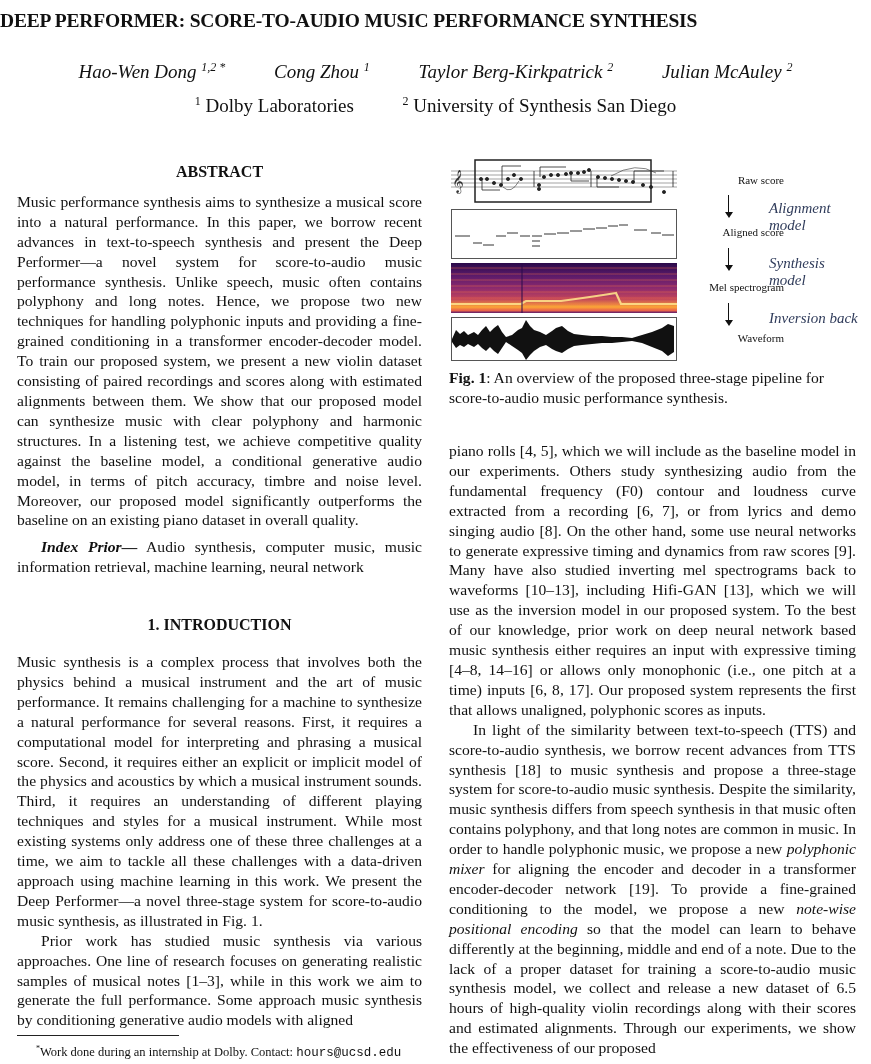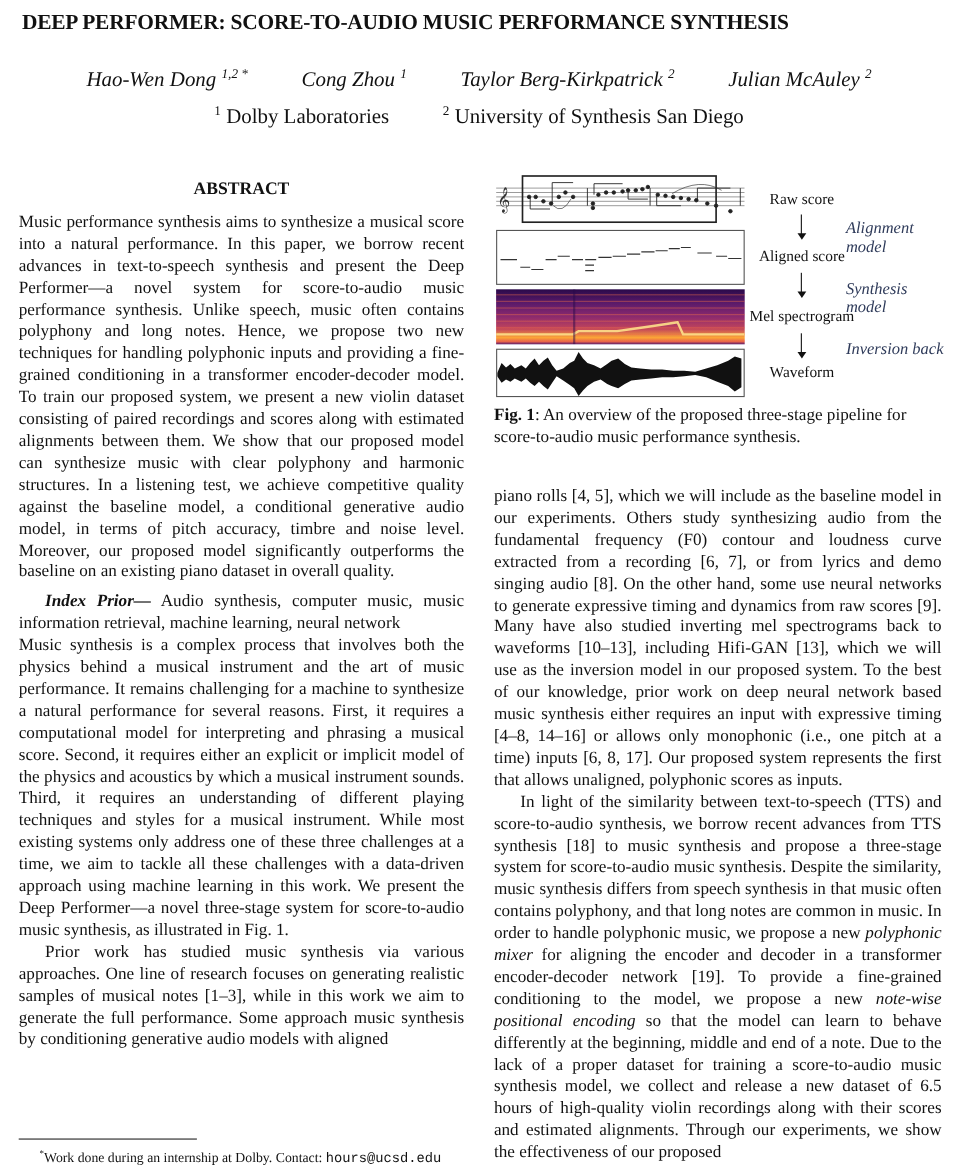--- a/index.html
+++ b/index.html
@@ -2,21 +2,21 @@
 <html><head>
 <meta charset="utf-8">
 <style>
   html, body { margin: 0; padding: 0; background: #ffffff; }
   body {
     width: 871px; height: 1064px; overflow: hidden; position: relative;
     font-family: "Liberation Serif", "DejaVu Serif", serif;
     color: #111111;
   }
   .title {
-    position: absolute; left: 0; top: 10px; width: 737px; text-align: center;
+    position: absolute; left: 0; top: 10px; width: 737px; text-align: left;
     font-weight: bold; font-size: 19.5px; letter-spacing: -0.2px;
   }
   .authors {
     position: absolute; left: 0; top: 60px; width: 871px; text-align: center;
     font-style: italic; font-size: 19px;
   }
   .authors span.author { margin: 0 22px; }
   .authors sup { font-size: 12px; font-style: italic; }
   .affils {
     position: absolute; left: 0; top: 94px; width: 871px; text-align: center;
@@ -43,21 +43,21 @@
   .footnote {
     position: absolute; left: 36px; top: 1041px; font-size: 12.5px; line-height: 15px;
   }
   .footnote .mono { font-family: "Liberation Mono", "DejaVu Sans Mono", monospace; font-size: 12.5px; }
   .footnote sup { font-size: 8px; }
 
   
   .figure { position: absolute; left: 449px; top: 157px; width: 410px; height: 200px; }
   .fig-panel { position: absolute; left: 2px; width: 224px; border: 1px solid #555; background: #fff; }
   .stage-label {
-    position: absolute; font-size: 14px; text-align: center; width: 110px; left: 225px;
+    position: absolute; font-size: 11px; text-align: right; width: 110px; left: 225px;
   }
   .arrow {
     position: absolute; left: 279px; width: 1px; height: 20px; background: #111;
   }
   .arrow::after {
     content: ""; position: absolute; left: -3.5px; bottom: -3px;
     border-left: 4px solid transparent; border-right: 4px solid transparent; border-top: 6px solid #111;
   }
   .model-label {
     position: absolute; left: 320px; font-style: italic; font-size: 15px; color: #2f3b5a;
@@ -81,20 +81,21 @@
 
 <div class="affils">
   <span class="aff"><sup>1</sup> <span>Dolby Laboratories</span></span>
   <span class="aff"><sup>2</sup> <span>University of Synthesis San Diego</span></span>
 </div>
 
 <div class="col col-left">
   <h2 class="sec-head abs-head">ABSTRACT</h2>
   <p>Music performance synthesis aims to synthesize a musical score into a natural performance.  In this paper, we borrow recent advances in text-to-speech synthesis and present the Deep Performer—a novel system for score-to-audio music performance synthesis.  Unlike speech, music often contains polyphony and long notes. Hence, we propose two new techniques for handling polyphonic inputs and providing a fine-grained conditioning in a transformer encoder-decoder model. To train our proposed system, we present a new violin dataset consisting of paired recordings and scores along with estimated alignments between them.  We show that our proposed model can synthesize music with clear polyphony and harmonic structures.  In a listening test, we achieve competitive quality against the baseline model, a conditional generative audio model, in terms of pitch accuracy, timbre and noise level. Moreover, our proposed model significantly outperforms the baseline on an existing piano dataset in overall quality.</p>
   <p class="indent index-terms"><b>Index Prior—</b><span> Audio synthesis, computer music, music information retrieval, machine learning, neural network</span></p>
+  <h2 class="sec-head intro-head">1.  INTRODUCTION</h2>
   <p>Music synthesis is a complex process that involves both the physics behind a musical instrument and the art of music performance. It remains challenging for a machine to synthesize a natural performance for several reasons.  First, it requires a computational model for interpreting and phrasing a musical score.  Second, it requires either an explicit or implicit model of the physics and acoustics by which a musical instrument sounds.  Third, it requires an understanding of different playing techniques and styles for a musical instrument.  While most existing systems only address one of these three challenges at a time, we aim to tackle all these challenges with a data-driven approach using machine learning in this work. We present the Deep Performer—a novel three-stage system for score-to-audio music synthesis, as illustrated in Fig. 1.</p>
   <p class="indent">Prior work has studied music synthesis via various approaches. One line of research focuses on generating realistic samples of musical notes [1–3], while in this work we aim to generate the full performance. Some approach music synthesis by conditioning generative audio models with aligned</p>
 </div>
 
 <div class="footnote-rule"></div>
 <div class="footnote"><sup>*</sup><span>Work done during an internship at Dolby.  Contact: </span><span class="mono">hours@ucsd.edu</span></div>
 
 <div class="figure">
 
   <div style="position:absolute;left:2px;top:0;width:226px;height:48px;">

